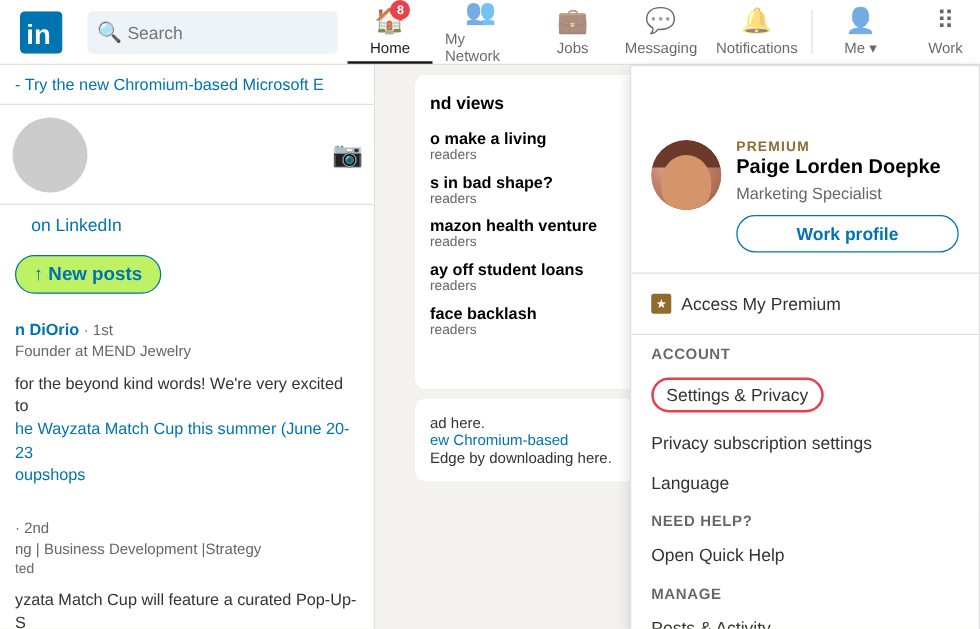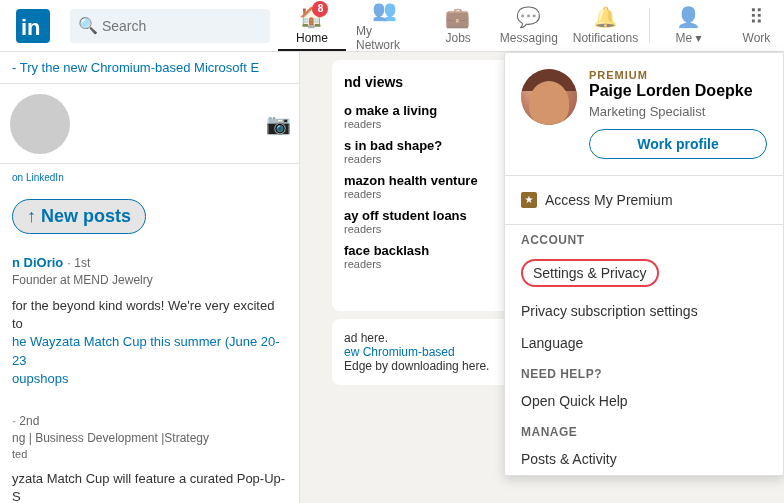--- a/index.html
+++ b/index.html
@@ -136,26 +136,26 @@
 
     .linkedin-post {
       padding: 12px;
       font-size: 13px;
       color: #333;
       line-height: 1.4;
     }
     .linkedin-name { color: #0073b1; font-weight: 600; }
     .linkedin-degree { color: #666; font-size: 12px; }
     .new-posts-btn {
-      background: #e5e5e5;
+      background: #bef264;
       border: 1px solid #0073b1;
       color: #0073b1;
       border-radius: 20px;
       padding: 6px 14px;
-      font-size: 18px;
+      font-size: 15px;
       display: inline-flex;
       align-items: center;
       gap: 4px;
       cursor: pointer;
       font-weight: 600;
     }
     .post-content {
       font-size: 13px;
       color: #333;
       margin-top: 8px;
@@ -218,20 +218,21 @@
       width: 280px;
       box-shadow: 0 4px 12px rgba(0,0,0,0.15);
       overflow: hidden;
     }
     .dropdown-profile {
       padding: 16px;
       display: flex;
       gap: 12px;
       align-items: flex-start;
       border-bottom: 1px solid #e0e0e0;
+      margin-top: 43px;
     }
     .dropdown-avatar {
       width: 56px;
       height: 56px;
       border-radius: 50%;
       background: linear-gradient(135deg, #c9a0a0 0%, #b07070 50%, #a05050 100%);
       flex-shrink: 0;
       overflow: hidden;
       display: flex;
       align-items: center;
@@ -379,21 +380,21 @@
     <div class="profile-card">
       <div class="profile-photo-area">
         <div class="profile-photo-placeholder"></div>
       </div>
       <div style="flex:1; padding: 8px;"></div>
       <div class="camera-area">
         <span style="font-size:20px; color:#666;">📷</span>
       </div>
     </div>
 
-    <div style="padding: 8px 12px; color: #0073b1; font-size: 10px;">on LinkedIn</div>
+    <div style="padding: 8px 25px; color: #0073b1; font-size: 14px;">on LinkedIn</div>
 
     <div style="padding: 8px 12px;">
       <button class="new-posts-btn">↑ New posts</button>
     </div>
 
     <div class="linkedin-post">
       <div>
         <span class="linkedin-name">n DiOrio</span>
         <span class="linkedin-degree">· 1st</span>
       </div>

